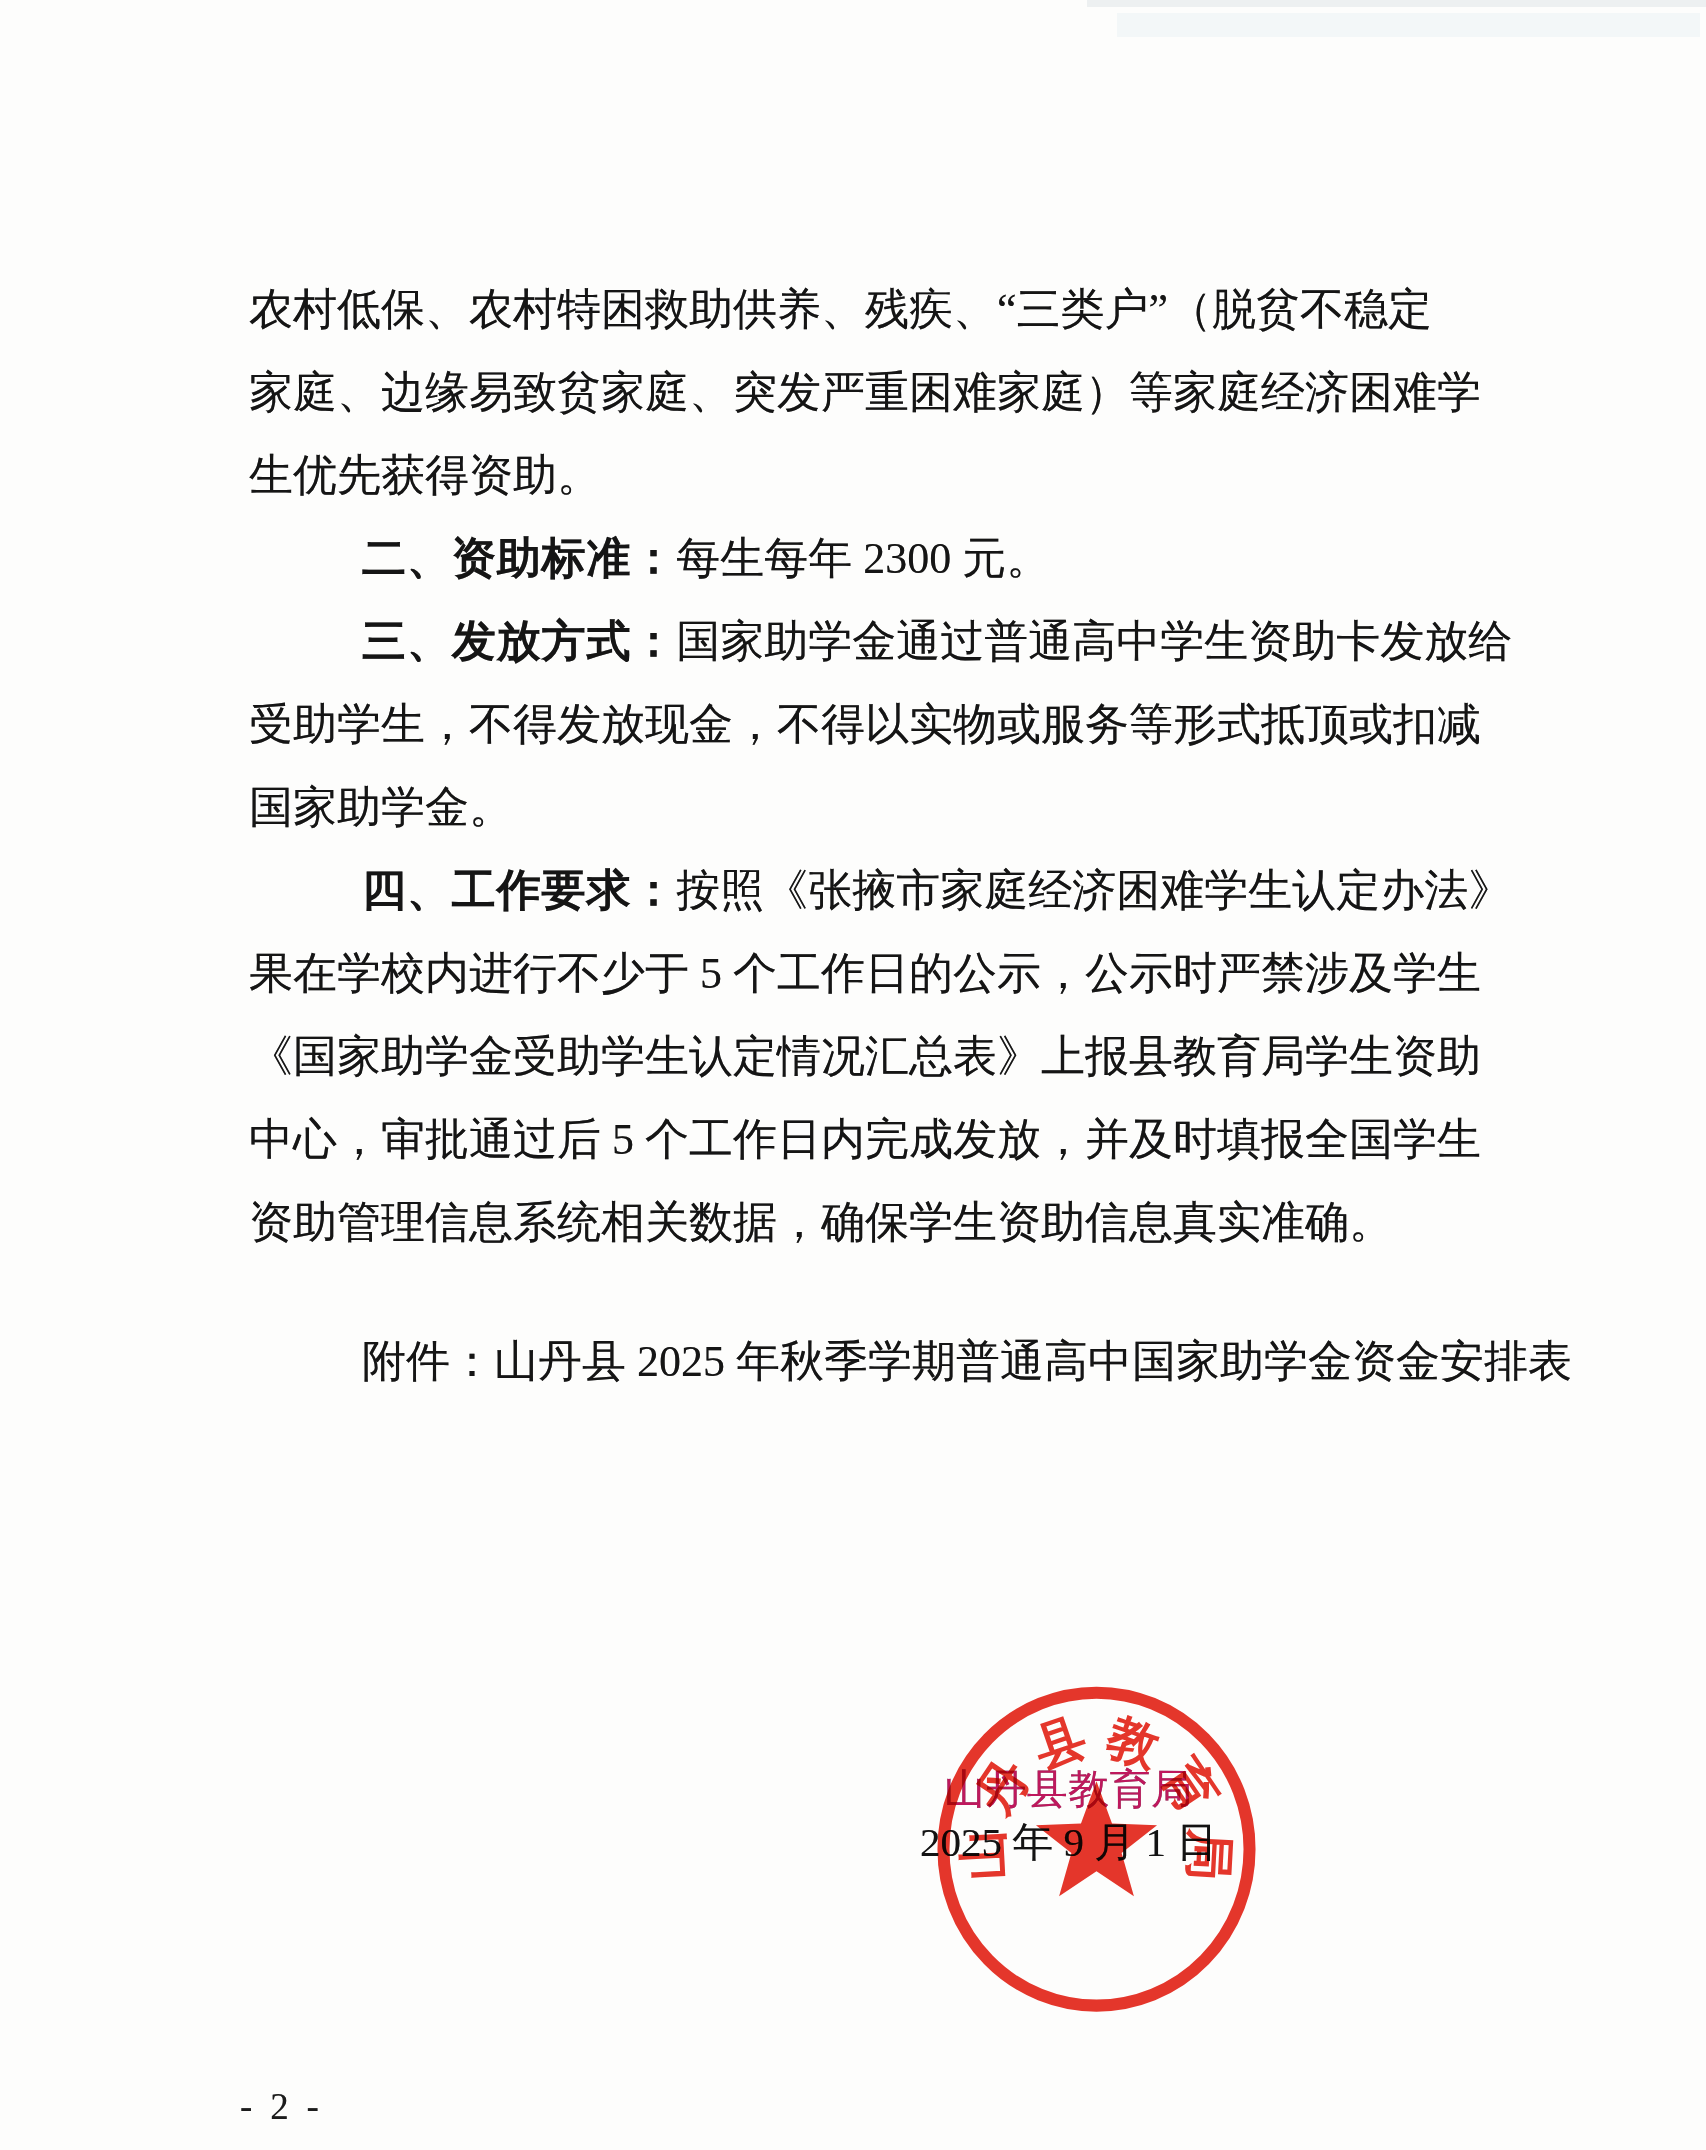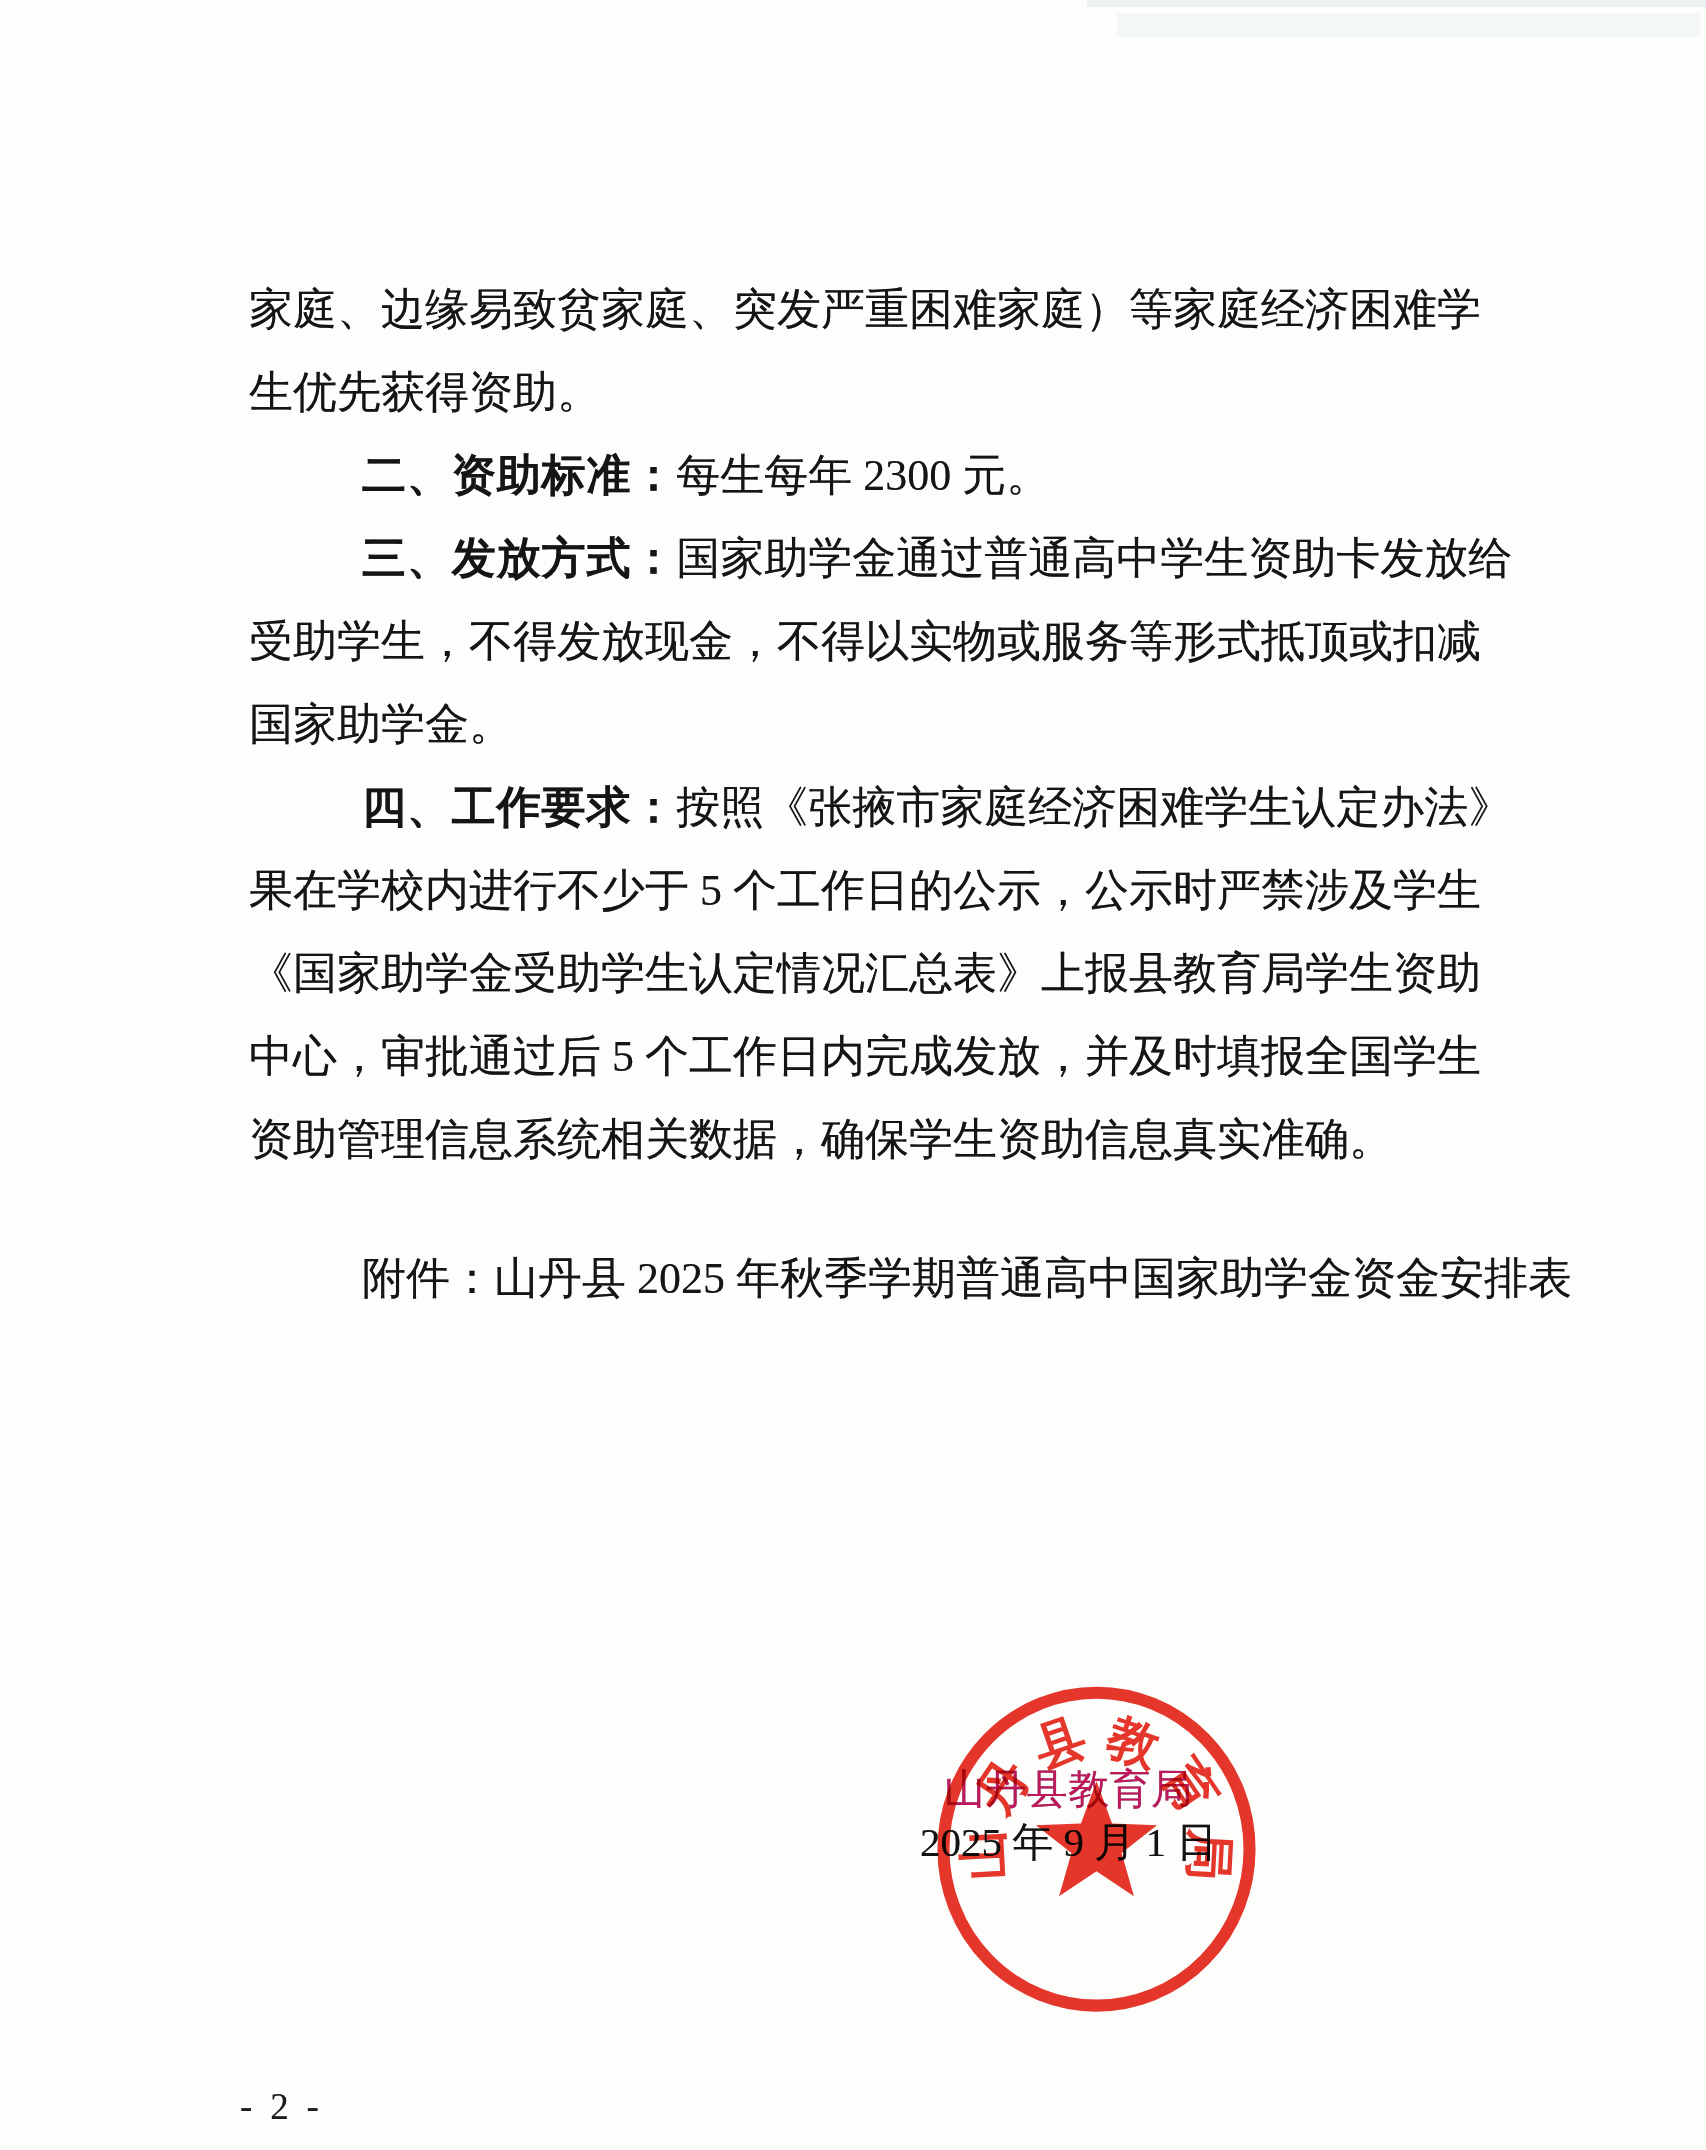--- a/index.html
+++ b/index.html
@@ -61,20 +61,21 @@
 </style>
 </head>
 <body>
 
 <div class="page">
 
   <div class="artifact-bar"></div>
   <div class="artifact-ghost"></div>
 
   <div class="body-text" id="body-lines">
+      <div class="line"><span>农村低保、农村特困救助供养、残疾、“三类户”（脱贫不稳定</span></div>
       <div class="line"><span>家庭、边缘易致贫家庭、突发严重困难家庭）等家庭经济困难学</span></div>
       <div class="line"><span>生优先获得资助。</span></div>
       <div class="line indent"><span class="b">二、资助标准：</span><span>每生每年 2300 元。</span></div>
       <div class="line indent"><span class="b">三、发放方式：</span><span>国家助学金通过普通高中学生资助卡发放给</span></div>
       <div class="line"><span>受助学生，不得发放现金，不得以实物或服务等形式抵顶或扣减</span></div>
       <div class="line"><span>国家助学金。</span></div>
       <div class="line indent"><span class="b">四、工作要求：</span><span>按照《张掖市家庭经济困难学生认定办法》</span></div>
       <div class="line"><span>果在学校内进行不少于 5 个工作日的公示，公示时严禁涉及学生</span></div>
       <div class="line"><span>《国家助学金受助学生认定情况汇总表》上报县教育局学生资助</span></div>
       <div class="line"><span>中心，审批通过后 5 个工作日内完成发放，并及时填报全国学生</span></div>

